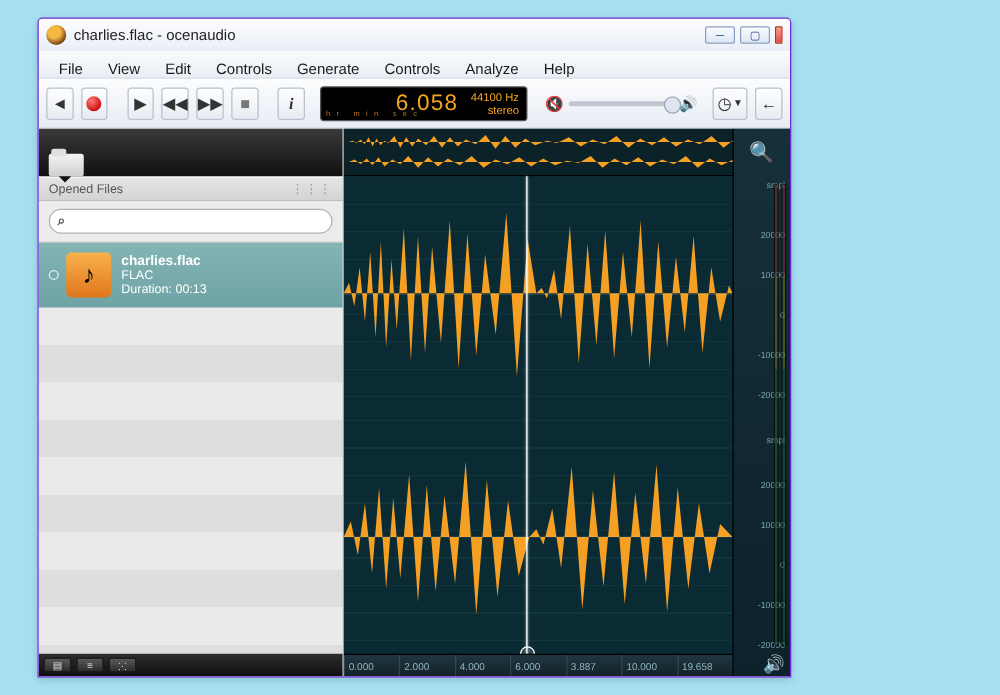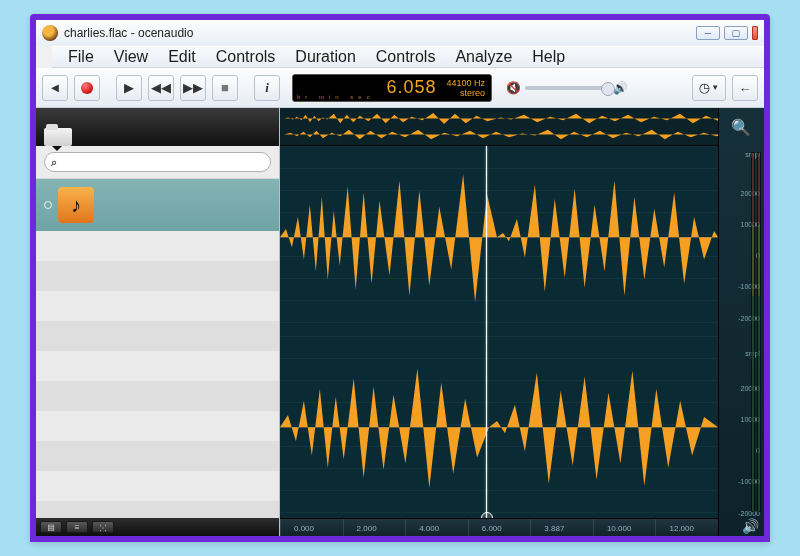--- a/index.html
+++ b/index.html
@@ -1,23 +1,23 @@
 <!DOCTYPE html>
 <html><head>
 <meta charset="utf-8">
 <style>
   * { box-sizing: border-box; margin:0; padding:0; font-family: "Segoe UI", Tahoma, sans-serif; }
   body { background:#a6dff2; width:800px; height:556px; overflow:hidden; }
-  .window { position:absolute; left:30px; top:14px; width:740px; height:528px; background:#f0f0f0; border:6px solid #6d28d9; border-radius:4px 4px 0 0; box-shadow:0 2px 6px rgba(0,0,0,.15); display:flex; flex-direction:column; overflow:hidden;}
+  .window { position:absolute; left:30px; top:14px; width:603px; height:528px; background:#f0f0f0; border:1px solid #6d28d9; border-radius:4px 4px 0 0; box-shadow:0 2px 6px rgba(0,0,0,.15); display:flex; flex-direction:column; overflow:hidden;}
   .titlebar { height:26px; background:linear-gradient(#fdfdfd,#e9eef7); display:flex; align-items:center; padding:0 6px; font-size:12px; color:#222; }
   .titlebar .app-icon { width:16px; height:16px; margin-right:6px; background:radial-gradient(circle at 40% 35%, #f5b642 35%, #6b3a10 75%); border-radius:50%; flex:0 0 auto;}
   .titlebar .spacer { flex:1; }
   .win-btn { width:24px; height:14px; margin-left:4px; background:linear-gradient(#fafcff,#dde7f5); border:1px solid #8aa0c2; border-radius:2px; display:flex; align-items:center; justify-content:center; font-size:9px; color:#2a4c80;}
   .win-btn.close{ background:linear-gradient(#ff9a8a,#e24c3b); border-color:#b62e20; width:6px; border-radius:1px;}
-  .menubar { height:22px; background:linear-gradient(#f8fafc,#e9eef5); border-top:1px solid #fff; border-bottom:1px solid #cfd6e1; display:flex; align-items:center; padding:0 6px; font-size:16px; color:#1b1b1b;margin-left:16px; }
+  .menubar { height:22px; background:linear-gradient(#f8fafc,#e9eef5); border-top:1px solid #fff; border-bottom:1px solid #cfd6e1; display:flex; align-items:flex-end; padding:0 6px; font-size:12px; color:#1b1b1b; }
   .menubar span { padding:0 10px; cursor:default;}
   .toolbar { height:40px; background:linear-gradient(#fcfdfe,#e7ecf3); border-bottom:1px solid #c8d0dc; display:flex; align-items:center; padding:0 6px; gap:6px; }
   .tb-btn { width:26px; height:26px; background:linear-gradient(#fefefe,#e7ecf2); border:1px solid #b7c1cf; border-radius:3px; display:flex; align-items:center; justify-content:center; font-size:13px; color:#333;}
   .tb-btn.record span{ width:12px; height:12px; border-radius:50%; background:radial-gradient(circle at 35% 30%, #ff7c7c, #c80000 80%);}
   .time-display { margin-left:6px; width:200px; height:28px; background:#000; border:1px solid #555; border-radius:3px; display:flex; align-items:center; padding:0 6px; color:#f5a623; font-family:"DS-Digital","Courier New",monospace; position:relative;}
   .time-display .tmain { flex:1; text-align:right; font-size:18px; letter-spacing:1px; padding-right:2px;}
   .time-display .labels { position:absolute; left:4px; bottom:1px; font-size:6px; letter-spacing:5px; color:#b97a1e;}
   .time-display .meta { margin-left:8px; font-size:9px; line-height:10px; text-align:right; color:#f5a623;}
   .vol { display:flex; align-items:center; margin-left:8px; gap:4px;}
   .vol .track{ width:84px; height:4px; background:#c0c6d0; border-radius:2px; position:relative;}
@@ -45,21 +45,21 @@
   .overview svg{ width:100%; height:14px; display:block;}
   .wave-area { position:absolute; left:0; right:46px; top:38px; bottom:18px; }
   .channel { position:absolute; left:0; right:0; height:49%; }
   .ch1{ top:0;} .ch2{ bottom:0;}
   .channel svg{ width:100%; height:100%;}
   .center-line{ position:absolute; left:0; right:0; top:50%; height:1px; background:rgba(180,220,230,.15);}
   .grid-lines{ position:absolute; left:0; right:0; height:100%; background:repeating-linear-gradient(to bottom, rgba(120,180,190,.07) 0, rgba(120,180,190,.07) 1px, transparent 1px, transparent 22px);}
   .playhead { position:absolute; top:0; bottom:0; left:47%; width:1px; background:#fff; box-shadow:0 0 2px #fff;}
   .playhead::after{content:"";position:absolute;bottom:-6px;left:-5px;width:10px;height:10px;border:1px solid #fff;border-radius:50%;background:rgba(255,255,255,.15);}
   .ruler { position:absolute; left:0; right:46px; bottom:0; height:18px; background:linear-gradient(#1f3640,#132229); border-top:1px solid #000; display:flex; font-size:8px; color:#8fb4bf;}
-  .ruler span{ flex:1; border-left:1px solid rgba(140,180,190,.2); padding-left:13px; padding-top:5px;}
+  .ruler span{ flex:1; border-left:1px solid rgba(140,180,190,.2); padding-left:3px; padding-top:5px;}
   .right-rail { position:absolute; right:0; top:0; bottom:0; width:46px; background:linear-gradient(#163039,#0d222a); border-left:1px solid #000; display:flex; flex-direction:column;}
   .zoom { height:38px; display:flex; align-items:center; justify-content:center; color:#e8f4f7; font-size:16px;}
   .scale { flex:1; position:relative; font-size:7px; color:#7aa6b1;}
   .scale div{ position:absolute; right:4px; transform:translateY(-50%);} 
   .meters { position:absolute; right:0; bottom:0; top:38px; width:16px; display:flex; justify-content:center; gap:2px; padding:6px 2px 24px 2px;}
   .meter { width:4px; background:linear-gradient(to top, #1b5d2d 0%, #1b5d2d 60%, #6b6f1a 60%, #6b6f1a 80%, #7a2c20 80%, #7a2c20 100%); opacity:.6; border:1px solid #000;}
   .snd-icon{ position:absolute; right:4px; bottom:2px; color:#3a6c78; font-size:14px;}
   .waveform-path{ fill:#f5a023; }
 </style>
 </head>
@@ -73,21 +73,21 @@
     <div class="win-btn">─</div>
     <div class="win-btn">▢</div>
     <div class="win-btn close"></div>
   </div>
 
   <div class="menubar">
     <span>File</span>
     <span>View</span>
     <span>Edit</span>
     <span>Controls</span>
-    <span>Duration</span>
+    <span>Generate</span>
     <span>Controls</span>
     <span>Analyze</span>
     <span>Help</span>
   </div>
 
   <div class="toolbar">
     <div class="tb-btn">
         <span>◄</span>
       </div>
     <div class="tb-btn record">
@@ -132,29 +132,38 @@
         <span>←</span>
       </div>
   </div>
 
   <div class="content">
     <div class="sidebar">
       <div class="side-top">
         <div class="folder-icon"></div>
         <div class="pointer"></div>
       </div>
+      <div class="opened-bar">
+        <span>Opened Files</span>
+        <span class="grip">⋮⋮⋮</span>
+      </div>
       <div class="search-wrap">
         <div class="search">
           <span style="margin-right:4px;font-weight:bold">⌕</span>
           <span></span>
         </div>
       </div>
       <div class="file-item">
         <div class="chk"></div>
         <div class="thumb">♪</div>
+        <div class="file-meta">
+          <div>charlies.flac</div>
+          <div>FLAC</div>
+          <div>Duration: 00:13</div>
+        </div>
       </div>
       <div class="side-list"></div>
       <div class="footer-bar">
         <div class="ft-btn">▤</div>
         <div class="ft-btn">≡</div>
         <div class="ft-btn">⁙</div>
       </div>
     </div>
 
     <div class="main">
@@ -185,21 +194,21 @@
         <div class="playhead"></div>
       </div>
 
       <div class="ruler">
         <span>0.000</span>
         <span>2.000</span>
         <span>4.000</span>
         <span>6.000</span>
         <span>3.887</span>
         <span>10.000</span>
-        <span>12.000</span>
+        <span>19.658</span>
       </div>
 
       <div class="right-rail">
         <div class="zoom">
             <span>🔍</span>
           </div>
         <div class="scale">
           <div style="top:2%">smpl</div>
           <div style="top:12%">20000</div>
           <div style="top:20%">10000</div>

